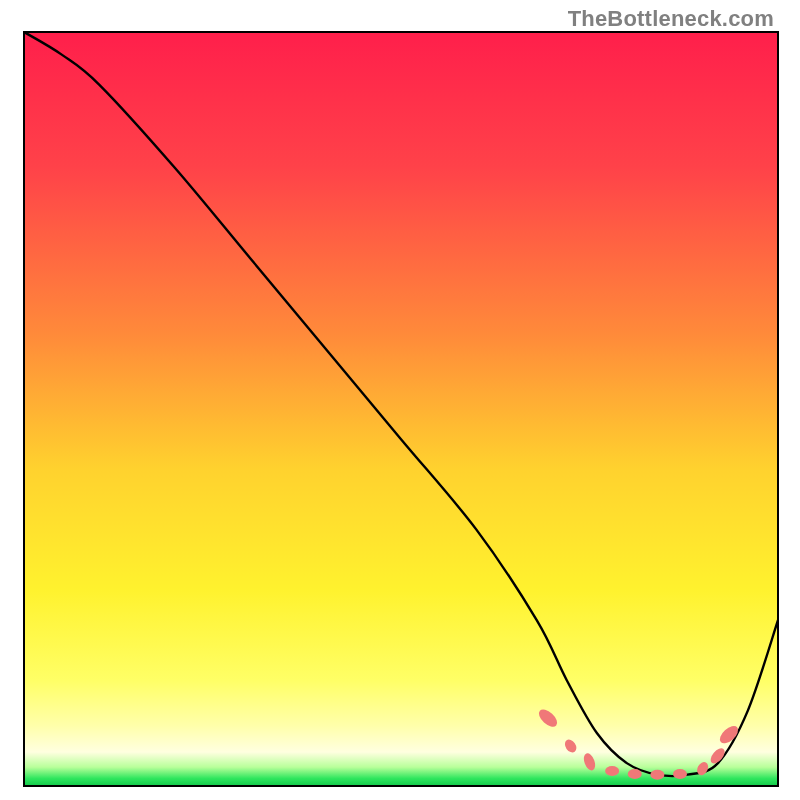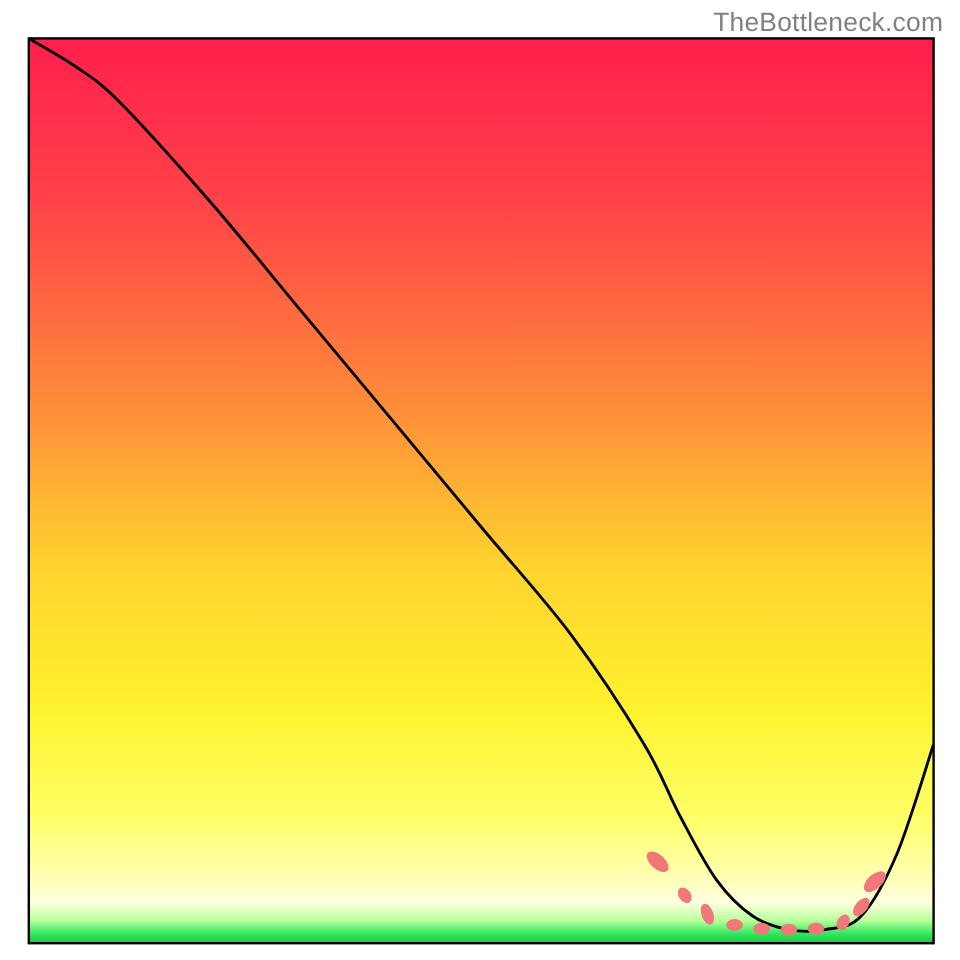--- a/index.html
+++ b/index.html
@@ -1,24 +1,24 @@
 <!DOCTYPE html>
 <html><head>
 <meta charset="utf-8">
 <style>
   * { margin: 0; padding: 0; box-sizing: border-box; }
   html, body { width: 800px; height: 800px; overflow: hidden; background: #fff; }
   .stage { position: relative; width: 800px; height: 800px; }
   .attribution {
     position: absolute;
     top: 6px;
-    right: 14px;
+    right: 26px;
     font-family: Arial, Helvetica, sans-serif;
     font-size: 22px;
-    font-weight: normal;
+    font-weight: bold;
     color: #808080;
     letter-spacing: 0.2px;
   }
   svg { display: block; }
 </style>
 </head>
 <body>
 
 <div class="stage">
   <div class="attribution">TheBottleneck.com</div>

